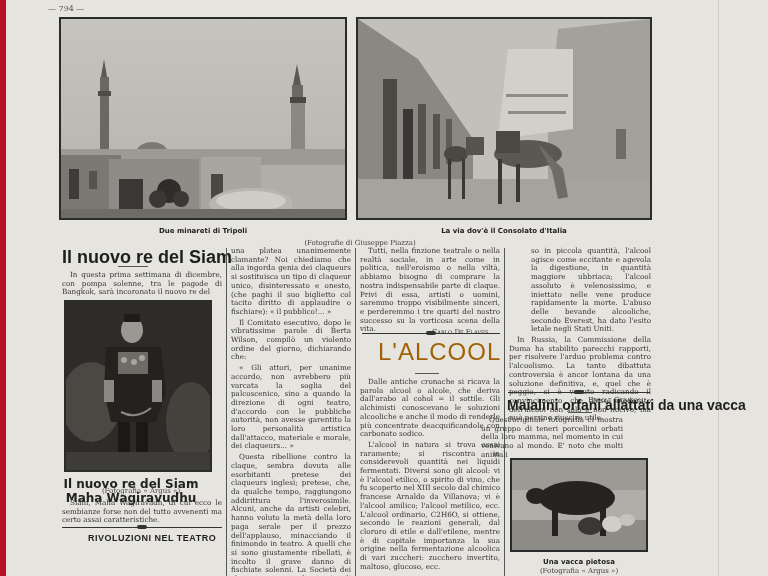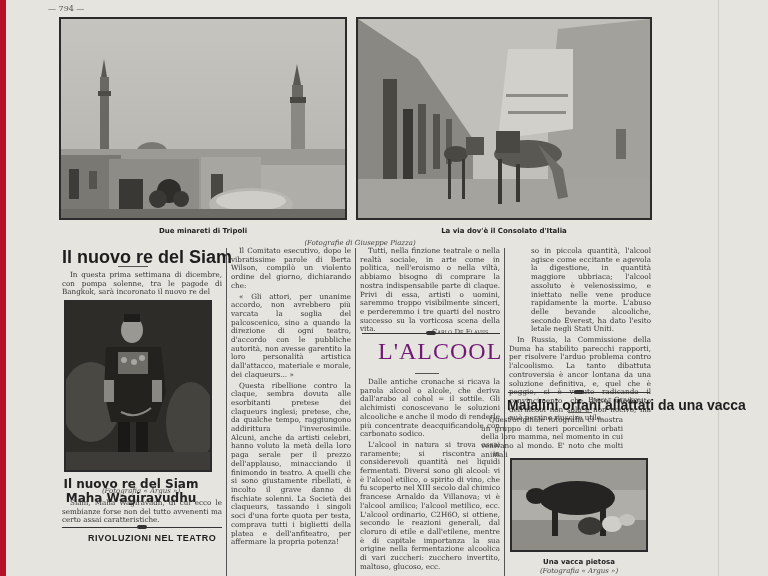--- a/index.html
+++ b/index.html
@@ -4,30 +4,30 @@
 <style>
   html,body{margin:0;padding:0;}
   body{width:768px;height:576px;overflow:hidden;background:#e9e7e2;position:relative;font-family:"DejaVu Serif",serif;color:#2a2a2a;}
   .red-edge{position:absolute;left:0;top:0;width:6px;height:576px;background:#b5122a;}
   .page{position:absolute;left:6px;top:0;width:762px;height:576px;background:#e6e4df;}
   .fold{position:absolute;left:718px;top:0;width:1px;height:576px;background:#cfccc6;}
   .folio{position:absolute;left:0;width:768px;top:0;text-align:left;font-size:8px;color:#555;margin-left:48px;}
   .photo{position:absolute;border:2px solid #2b2b2b;box-sizing:border-box;overflow:hidden;}
   .photo-inner{position:absolute;inset:2px;border:1px solid #444;}
   .cap{position:absolute;font-family:"DejaVu Sans",sans-serif;font-weight:bold;font-size:7px;color:#222;text-align:center;}
-  .credit{position:absolute;font-size:7px;color:#444;text-align:center;font-style:italic;}
+  .credit{position:absolute;font-size:7px;color:#444;text-align:center;}
   .col{position:absolute;font-size:7.2px;line-height:8.7px;text-align:justify;color:#333;}
   .col p{margin:0 0 2px 0;text-indent:8px;}
   .vrule{position:absolute;width:1px;background:#555;}
   .hl{position:absolute;font-family:"Liberation Sans",sans-serif;font-weight:bold;color:#1e1e1e;white-space:nowrap;}
   .small-rule{position:absolute;height:1px;background:#555;}
   .sig{position:absolute;font-size:7px;color:#333;font-variant:small-caps;}
   .orn{position:absolute;height:1px;background:#333;}
   .orn::after{content:"";position:absolute;left:50%;top:-2px;width:10px;height:4px;margin-left:-5px;background:#333;border-radius:2px;}
-  .alcool{position:absolute;font-family:Liberation Serif, serif;font-size:24px;letter-spacing:1px;color:#701a75;}
+  .alcool{position:absolute;font-family:Liberation Sans, sans-serif;font-size:24px;letter-spacing:1px;color:#a16207;}
 </style>
 </head>
 <body>
 
 <div class="red-edge"></div>
 <div class="page"></div>
 <div class="fold"></div>
 
 <div class="folio" style="top:4px;">— 794 —</div>
 
@@ -129,20 +129,21 @@
 <div class="credit" style="left:56px;top:487px;width:170px;">(Fotografia « Argus »)</div>
 <div class="col" style="left:62px;top:499px;width:160px;">
   <p>Siam, Maha Wagiravadh, di cui ecco le sembianze forse non del tutto avvenenti ma certo assai caratteristiche.</p>
 </div>
 <div class="orn" style="left:62px;top:527px;width:160px;"></div>
 <div class="hl" style="left:88px;top:533px;font-size:9px;letter-spacing:0.5px;">RIVOLUZIONI NEL TEATRO</div>
 
 <div class="vrule" style="left:226px;top:248px;height:328px;"></div>
 
 <div class="col" style="left:231px;top:247px;width:120px;">
+  <p style="text-indent:0;">una platea unanimemente clamante? Noi chiediamo che alla ingorda genia dei claqueurs si sostituisca un tipo di claqueur unico, disinteressato e onesto, (che paghi il suo biglietto col tacito diritto di applaudire o fischiare): « il pubblico!... »</p>
   <p>Il Comitato esecutivo, dopo le vibratissime parole di Berta Wilson, compilò un violento ordine del giorno, dichiarando che:</p>
   <p>« Gli attori, per unanime accordo, non avrebbero più varcata la soglia del palcoscenico, sino a quando la direzione di ogni teatro, d'accordo con le pubbliche autorità, non avesse garentito la loro personalità artistica dall'attacco, materiale e morale, dei claqueurs... »</p>
   <p>Questa ribellione contro la claque, sembra dovuta alle esorbitanti pretese dei claqueurs inglesi; pretese, che, da qualche tempo, raggiungono addirittura l'inverosimile. Alcuni, anche da artisti celebri, hanno voluto la metà della loro paga serale per il prezzo dell'applauso, minacciando il finimondo in teatro. A quelli che si sono giustamente ribellati, è incolto il grave danno di fischiate solenni. La Società dei claqueurs, tassando i singoli soci d'una forte quota per testa, comprava tutti i biglietti della platea e dell'anfiteatro, per affermare la propria potenza!</p>
 
 </div>
 
 <div class="vrule" style="left:355px;top:248px;height:328px;"></div>
 
 <div class="col" style="left:360px;top:247px;width:140px;">
   <p>Tutti, nella finzione teatrale o nella realtà sociale, in arte come in politica, nell'eroismo o nella viltà, abbiamo bisogno di comprare la nostra indispensabile parte di claque. Privi di essa, artisti o uomini, saremmo troppo visibilmente sinceri, e perderemmo i tre quarti del nostro successo su la vorticosa scena della vita.</p>

